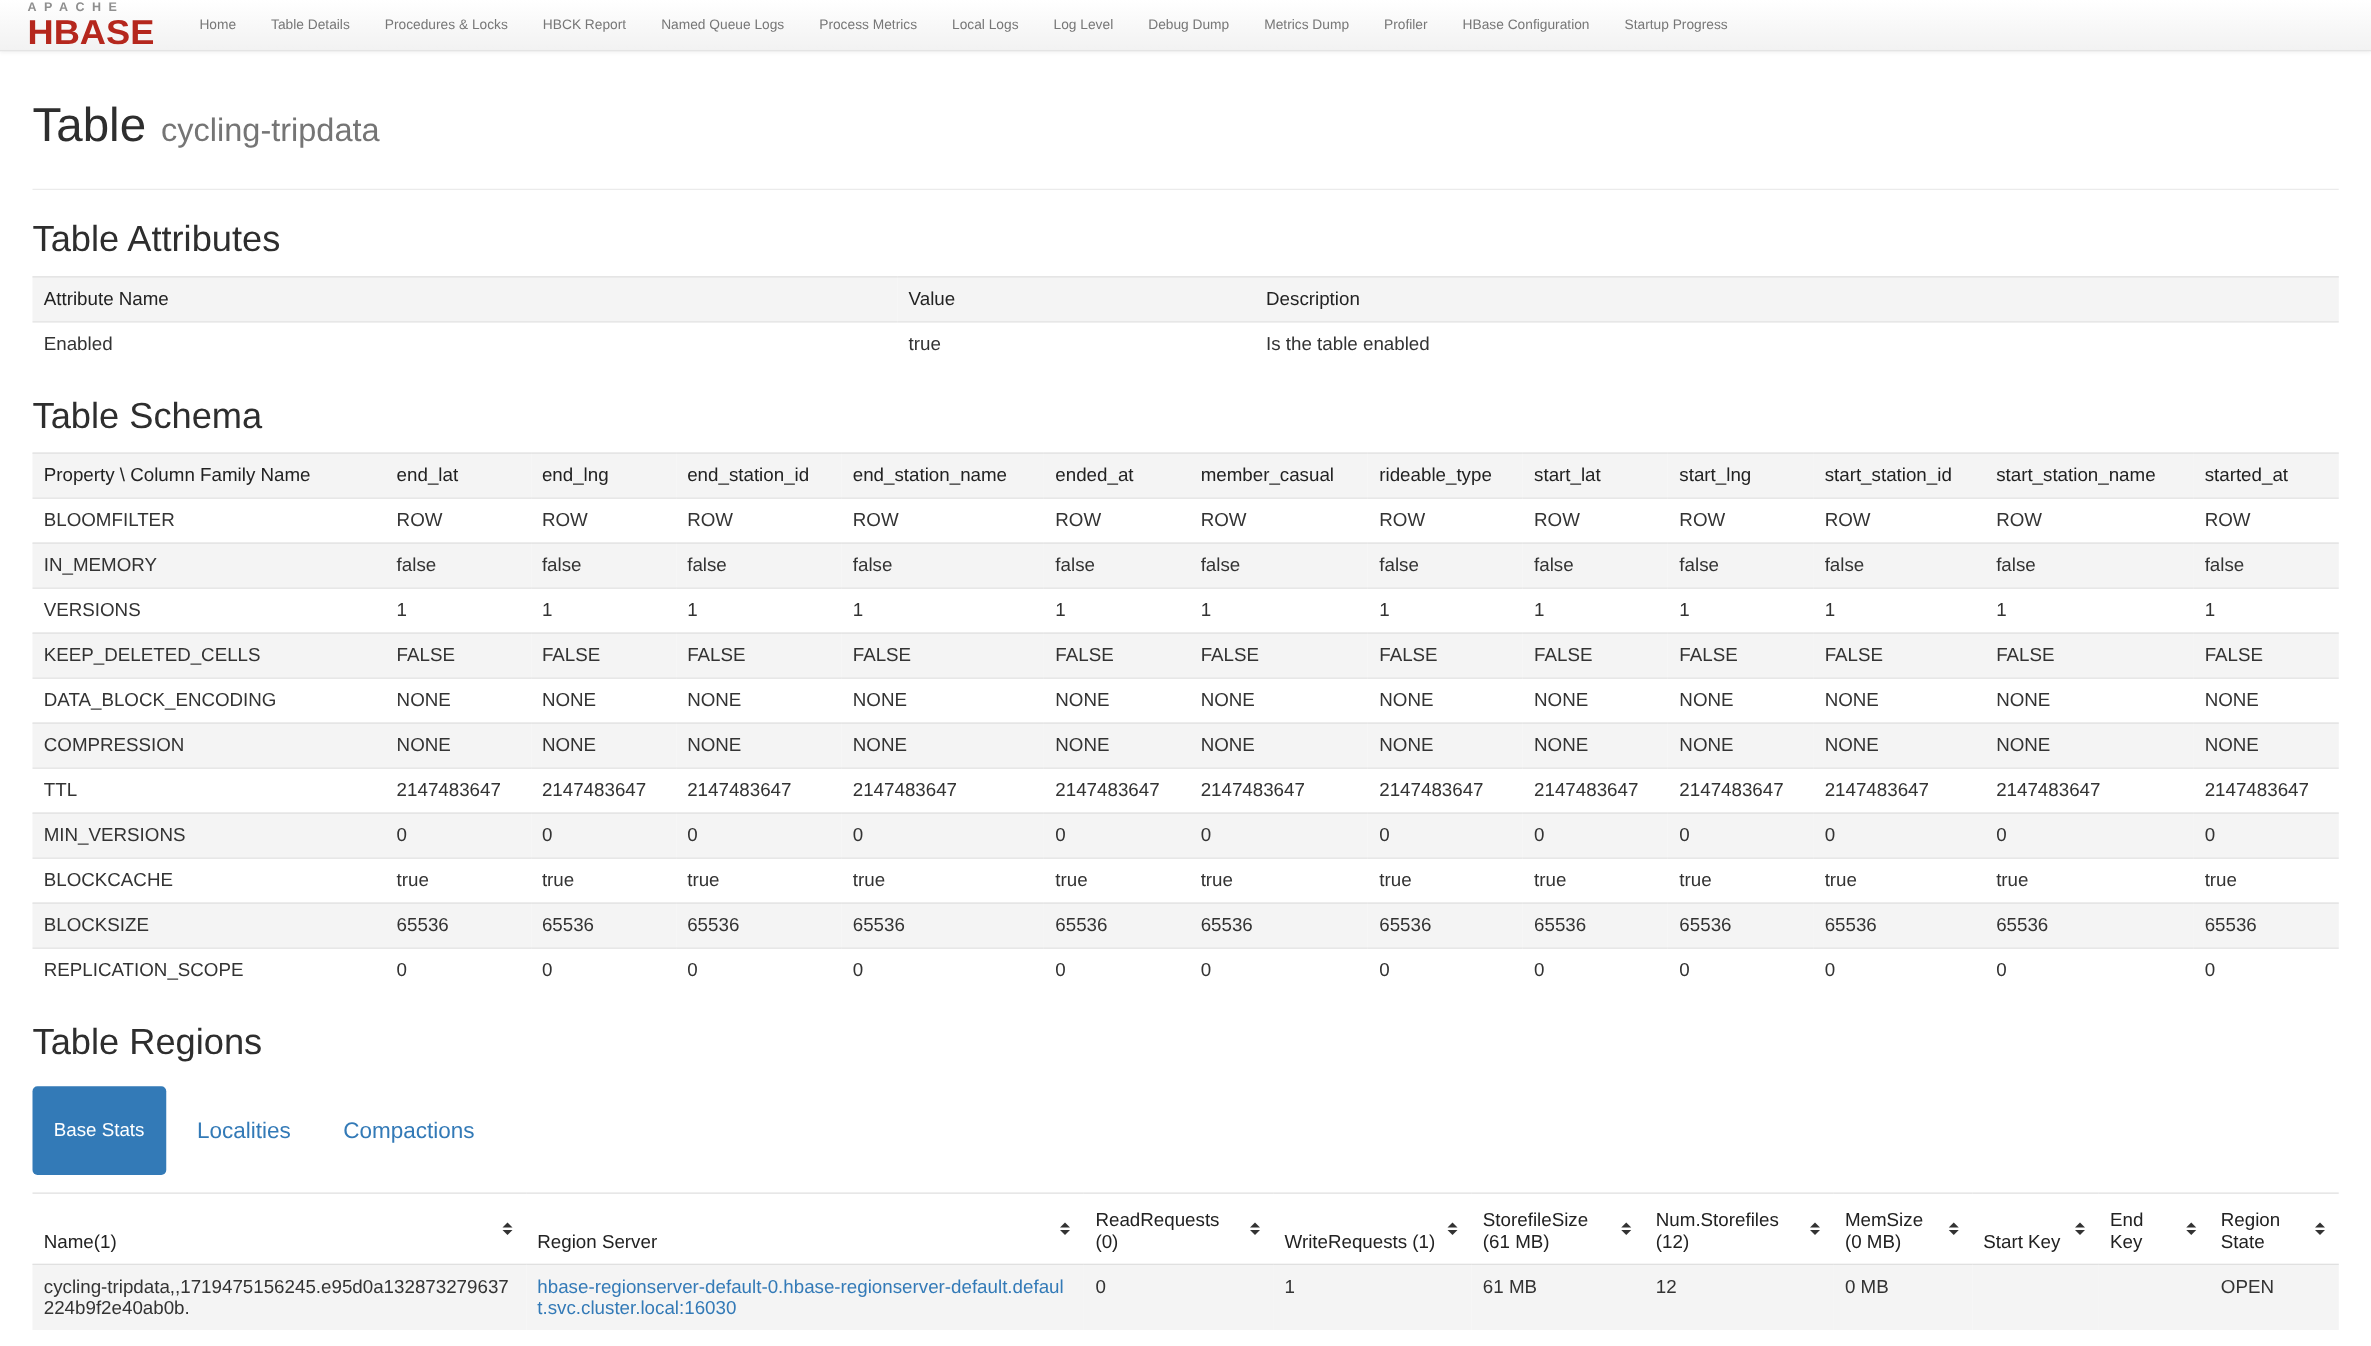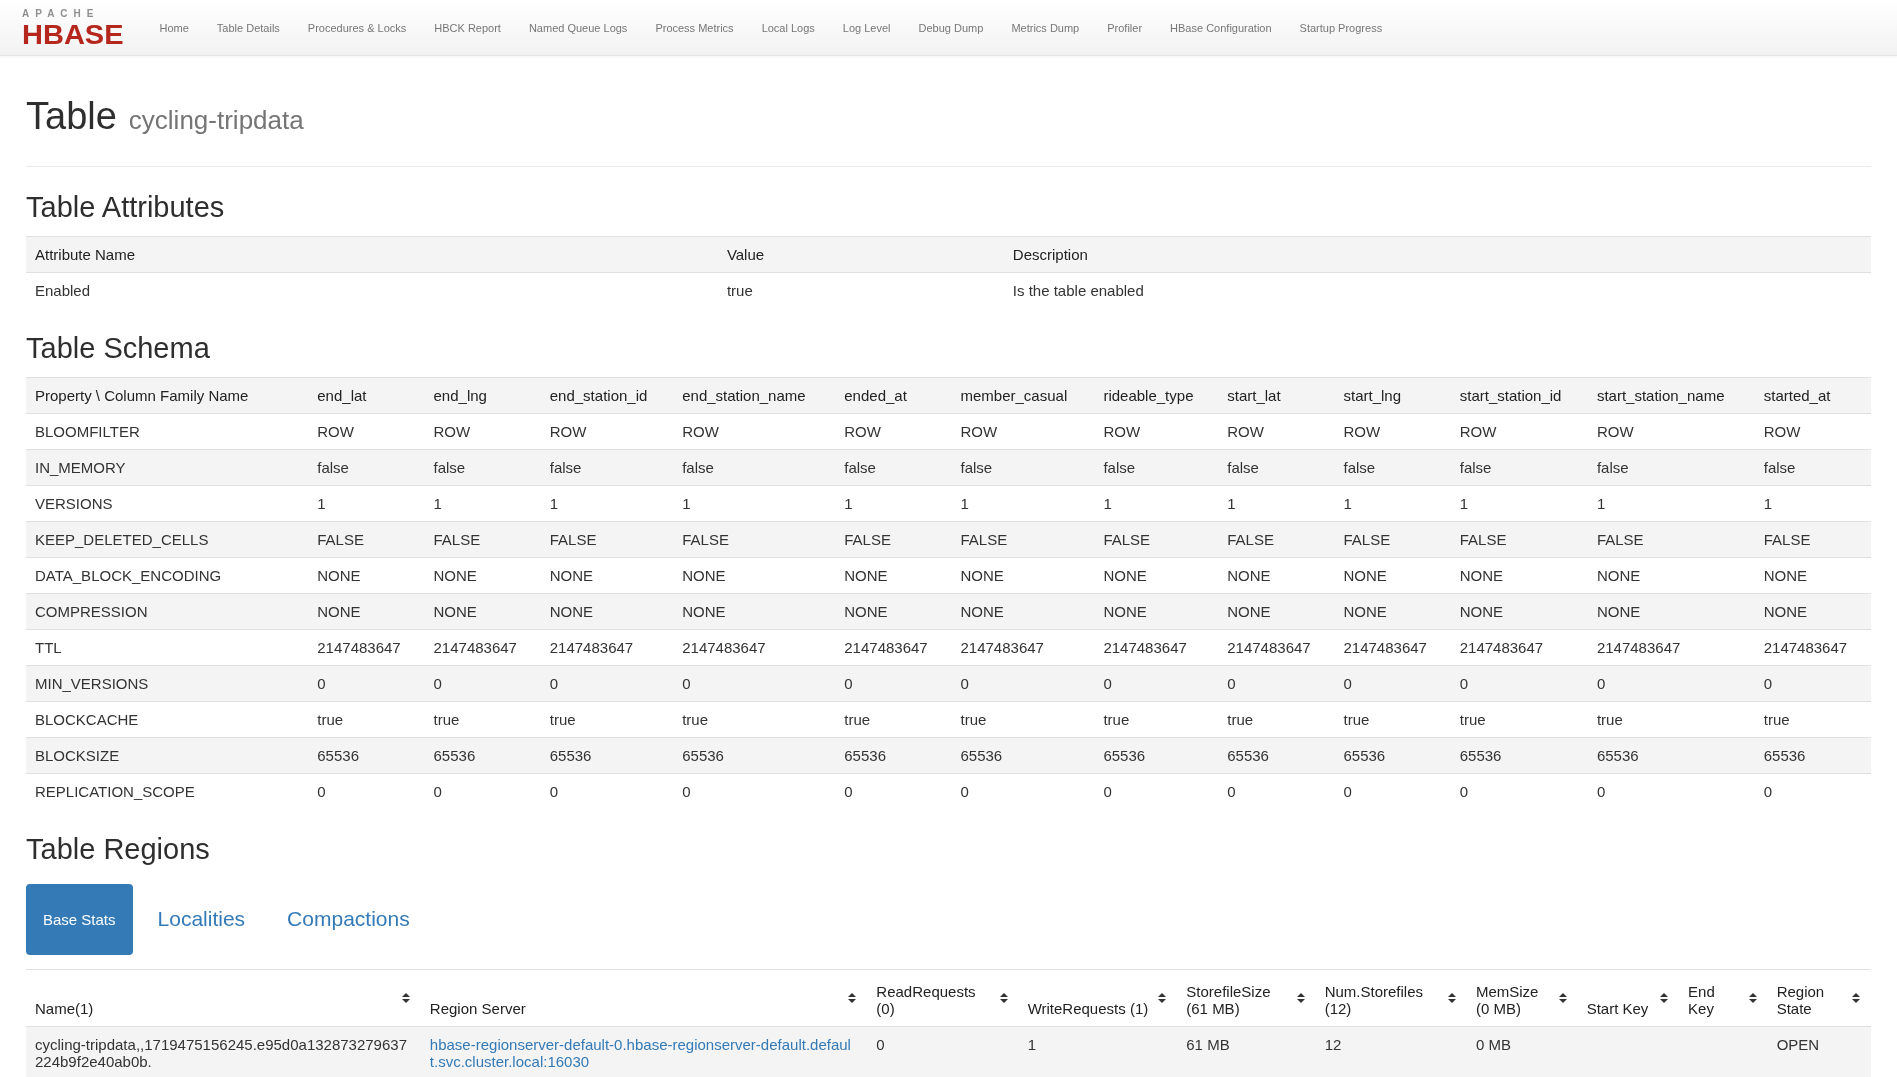--- a/index.html
+++ b/index.html
@@ -4,21 +4,21 @@
 <style>
   *{box-sizing:border-box}
   html,body{margin:0;padding:0}
   body{
     width:1897px;height:1077px;overflow:hidden;
     font-family:"Liberation Sans",sans-serif;
     font-size:15px;color:#333;background:#fff;
   }
   
   .navbar{
-    display:flex;align-items:center;height:56px;
+    display:flex;align-items:center;height:41px;
     background:linear-gradient(#ffffff,#f2f2f2);
     border-bottom:1px solid #e4e4e4;
     box-shadow:0 1px 3px rgba(0,0,0,.05);
     padding:0 8px;
   }
   .brand{display:flex;flex-direction:column;line-height:1;padding:3px 12px 0 14px;margin-right:10px;text-decoration:none;cursor:pointer}
   .brand-top{font-size:10px;font-weight:700;letter-spacing:6px;color:#8f8f8f}
   .brand-bottom{font-size:29px;font-weight:800;letter-spacing:0;color:#b5271d;margin-top:1px;transform:scaleY(.95)}
   .nav-links{display:flex;align-items:center}
   .nav-links a{color:#777;text-decoration:none;padding:16px 14px;font-size:11px;white-space:nowrap;cursor:pointer}
@@ -37,21 +37,21 @@
   .schema-table thead th{white-space:nowrap}
   .attr-col-name{width:37.5%}
   .attr-col-value{width:15.5%}
   .schema-col-prop{width:15.3%}
   
   .tabs{display:flex;align-items:center;margin:18px 0 14px}
   .tab-active{
     background:#337ab7;color:#fff;border:none;border-radius:4px;
     padding:27px 17px;font-size:15px;font-family:"Liberation Sans",sans-serif;cursor:pointer;
   }
-  .tab-link{color:#337ab7;padding:10px 17px;text-decoration:none;font-size:21px;margin-left:8px;cursor:pointer}
+  .tab-link{color:#337ab7;padding:10px 17px;text-decoration:none;font-size:18px;margin-left:8px;cursor:pointer}
   .regions-table tbody tr:nth-child(odd){background:#f4f4f4}
   .regions-table th{vertical-align:bottom}
   .th-inner{display:flex;justify-content:space-between;align-items:flex-end;gap:4px;min-height:38px}
   .th-label{display:block}
   .sort-icon{display:inline-flex;flex-direction:column;gap:2px;align-self:center;cursor:pointer;padding:2px}
   .sort-icon .up{width:0;height:0;border-left:4px solid transparent;border-right:4px solid transparent;border-bottom:4px solid #333}
   .sort-icon .down{width:0;height:0;border-left:4px solid transparent;border-right:4px solid transparent;border-top:4px solid #333}
   .regions-table td{word-break:break-all}
   .regions-table a{color:#337ab7;text-decoration:none;cursor:pointer}
   .rg-c0{width:21.4%}.rg-c1{width:24.2%}.rg-c2{width:8.2%}.rg-c3{width:8.6%}.rg-c4{width:7.5%}

